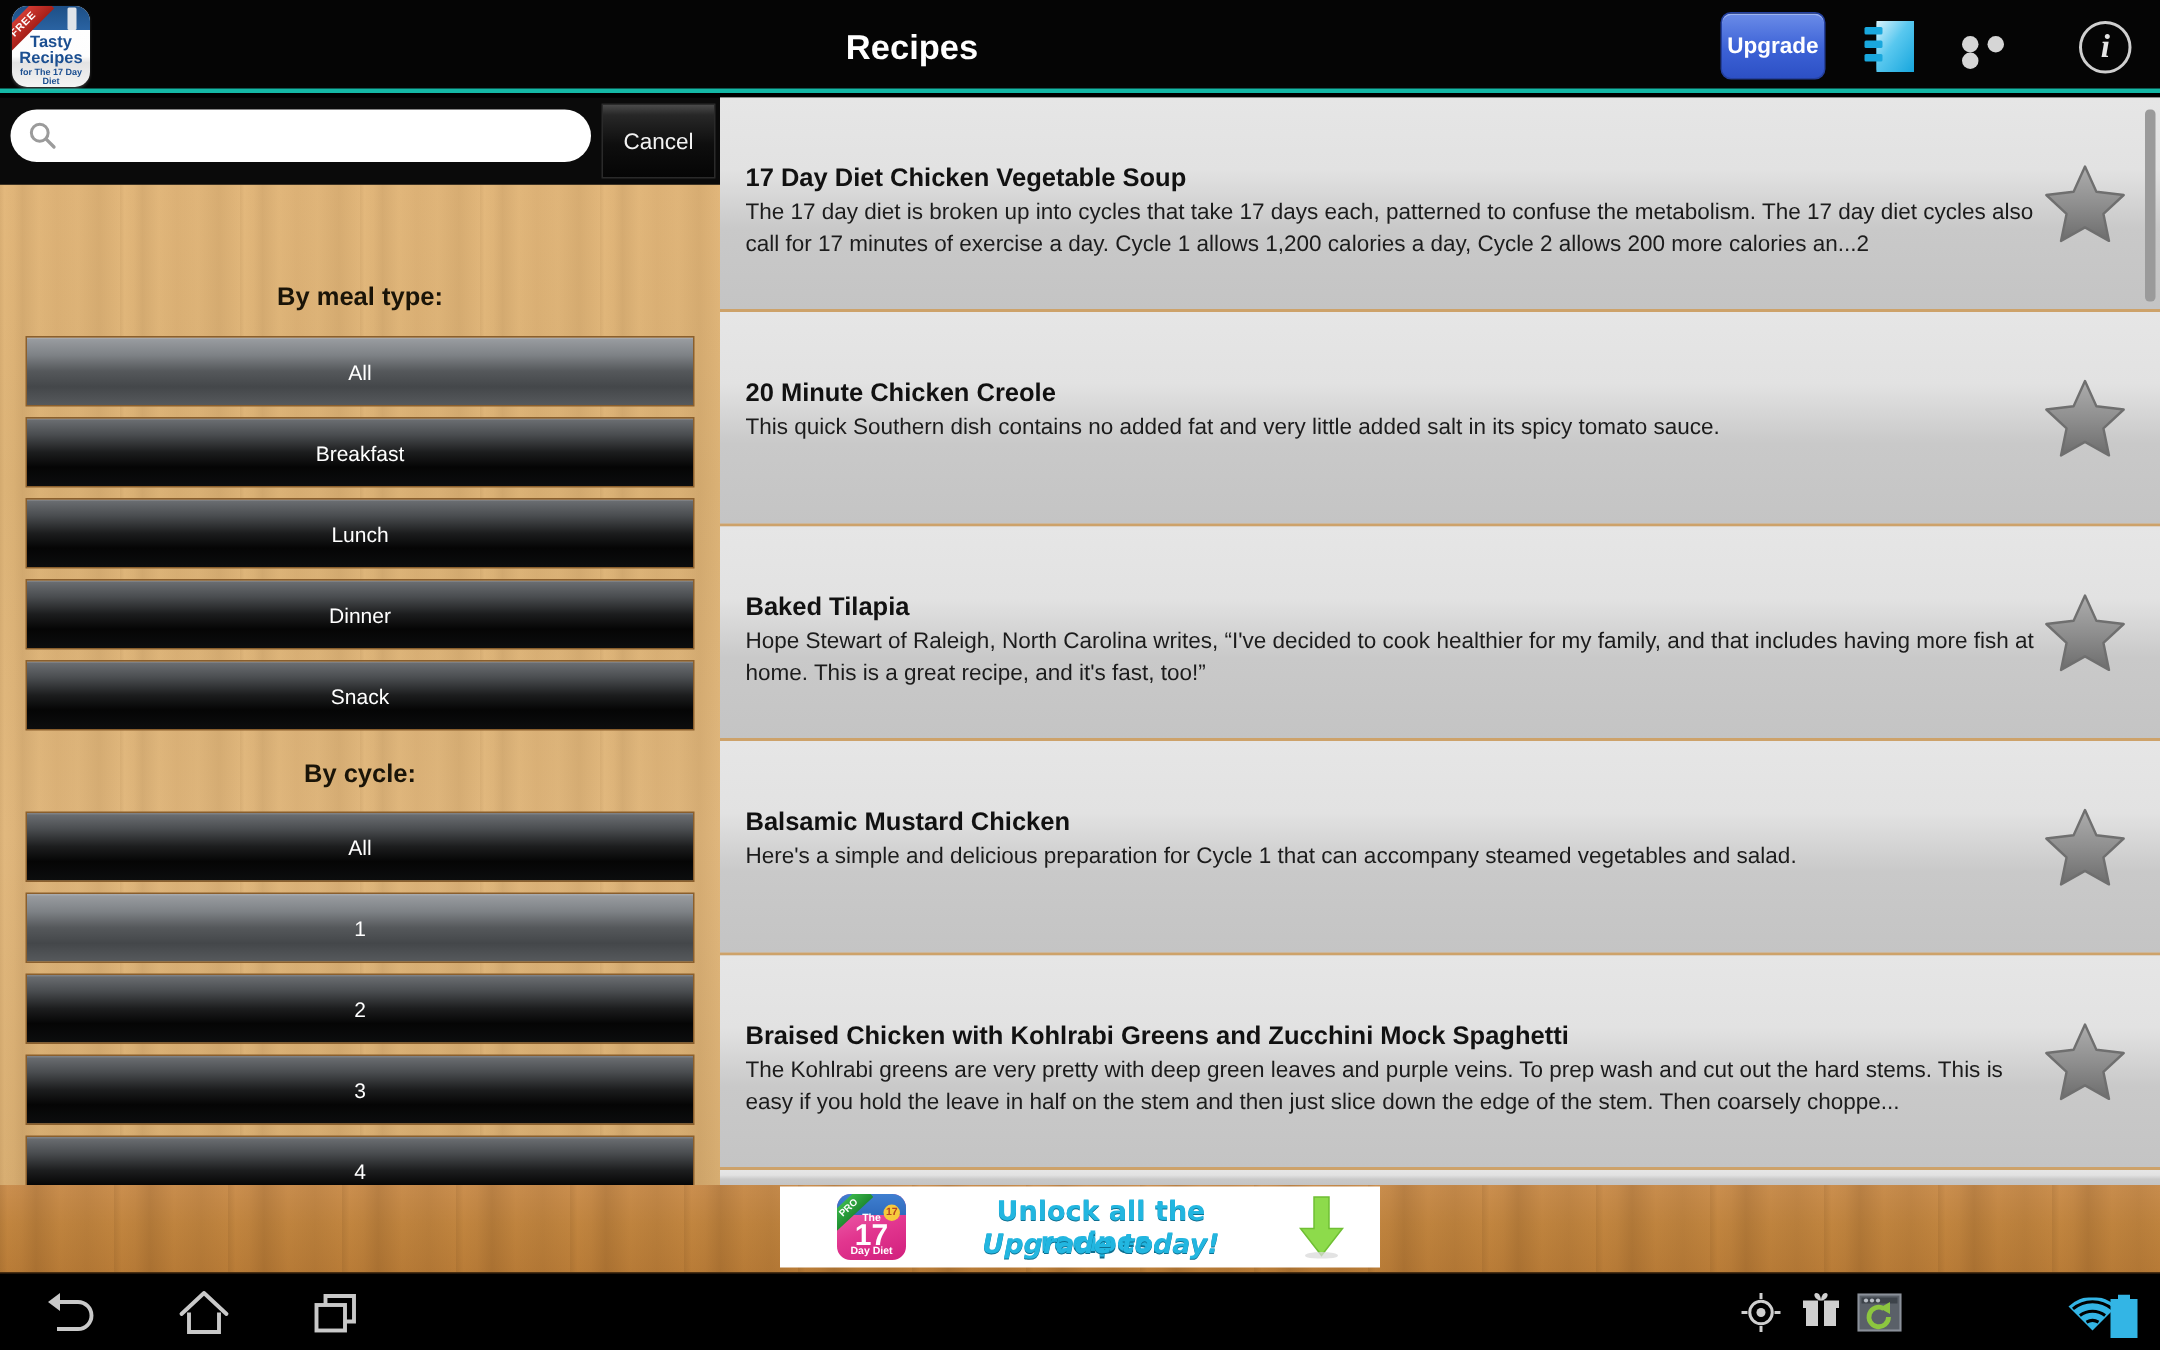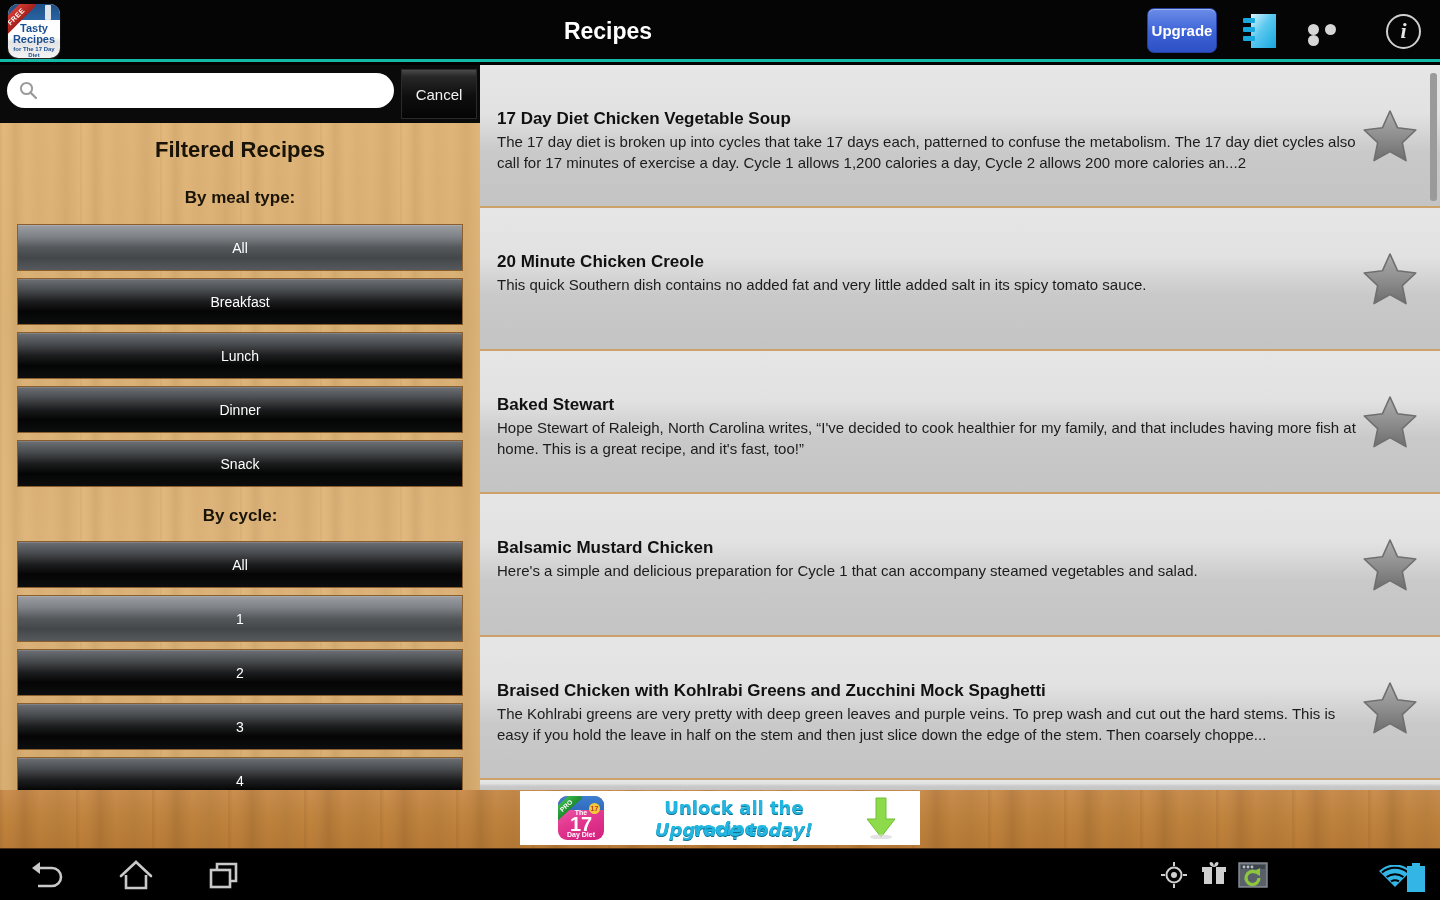--- a/index.html
+++ b/index.html
@@ -274,21 +274,20 @@
           <svg width="19" height="19" viewBox="0 0 19 19">
             <circle cx="7.5" cy="7.5" r="5.6" fill="none" stroke="#9b9b9b" stroke-width="2"></circle>
             <line x1="11.6" y1="11.6" x2="17" y2="17" stroke="#9b9b9b" stroke-width="2.2" stroke-linecap="round"></line>
           </svg>
         </div>
         <input class="search-input" type="text" placeholder="" style="">
       </div>
       <div class="cancel-btn">Cancel</div>
     </div>
 
-    <div class="panel-title">Filtered Recipes</div>
 
     <div class="group-label" style="top:123px;">By meal type:</div>
     <div class="filter-btn selected" style="top:159px;">All</div>
     <div class="filter-btn" style="top:213px;">Breakfast</div>
     <div class="filter-btn" style="top:321px;">Dinner</div>
     <div class="filter-btn" style="top:267px;">Lunch</div>
     <div class="filter-btn" style="top:375px;">Snack</div>
 
     <div class="group-label" style="top:441px;">By cycle:</div>
     <div class="filter-btn" style="top:476px;">All</div>
@@ -329,21 +328,21 @@
             <stop offset="0" stop-color="#adadad"></stop>
                 <stop offset="0.5" stop-color="#8f8f8f"></stop>
                 <stop offset="1" stop-color="#6d6d6d"></stop>
           </linearGradient>
             </defs>
         </svg>
       </div>
     </div>
 
     <div class="row" style="top:286px; height:143px;">
-      <div class="rtitle" style="top:44px;">Baked Stewart</div>
+      <div class="rtitle" style="top:44px;">Baked Tilapia</div>
       <div class="rdesc" style="top:66px; width:870px;">Hope Stewart of Raleigh, North Carolina writes, “I've decided to cook healthier for my family, and that includes having more fish at home. This is a great recipe, and it's fast, too!”</div>
       <div class="star" style="top:44px;">
         <svg width="56" height="54" viewBox="0 0 56 54">
           <polygon points="28,2 35.6,18.8 53.8,21 40.3,33.6 44,51.6 28,42.6 12,51.6 15.7,33.6 2.2,21 20.4,18.8" fill="url(#sg3)" stroke="#6f6f6f" stroke-width="1.6" stroke-linejoin="round"></polygon>
           <defs>
               <linearGradient id="sg3" x1="0" y1="0" x2="0" y2="1">
             <stop offset="0" stop-color="#adadad"></stop>
                 <stop offset="0.5" stop-color="#8f8f8f"></stop>
                 <stop offset="1" stop-color="#6d6d6d"></stop>
           </linearGradient>

